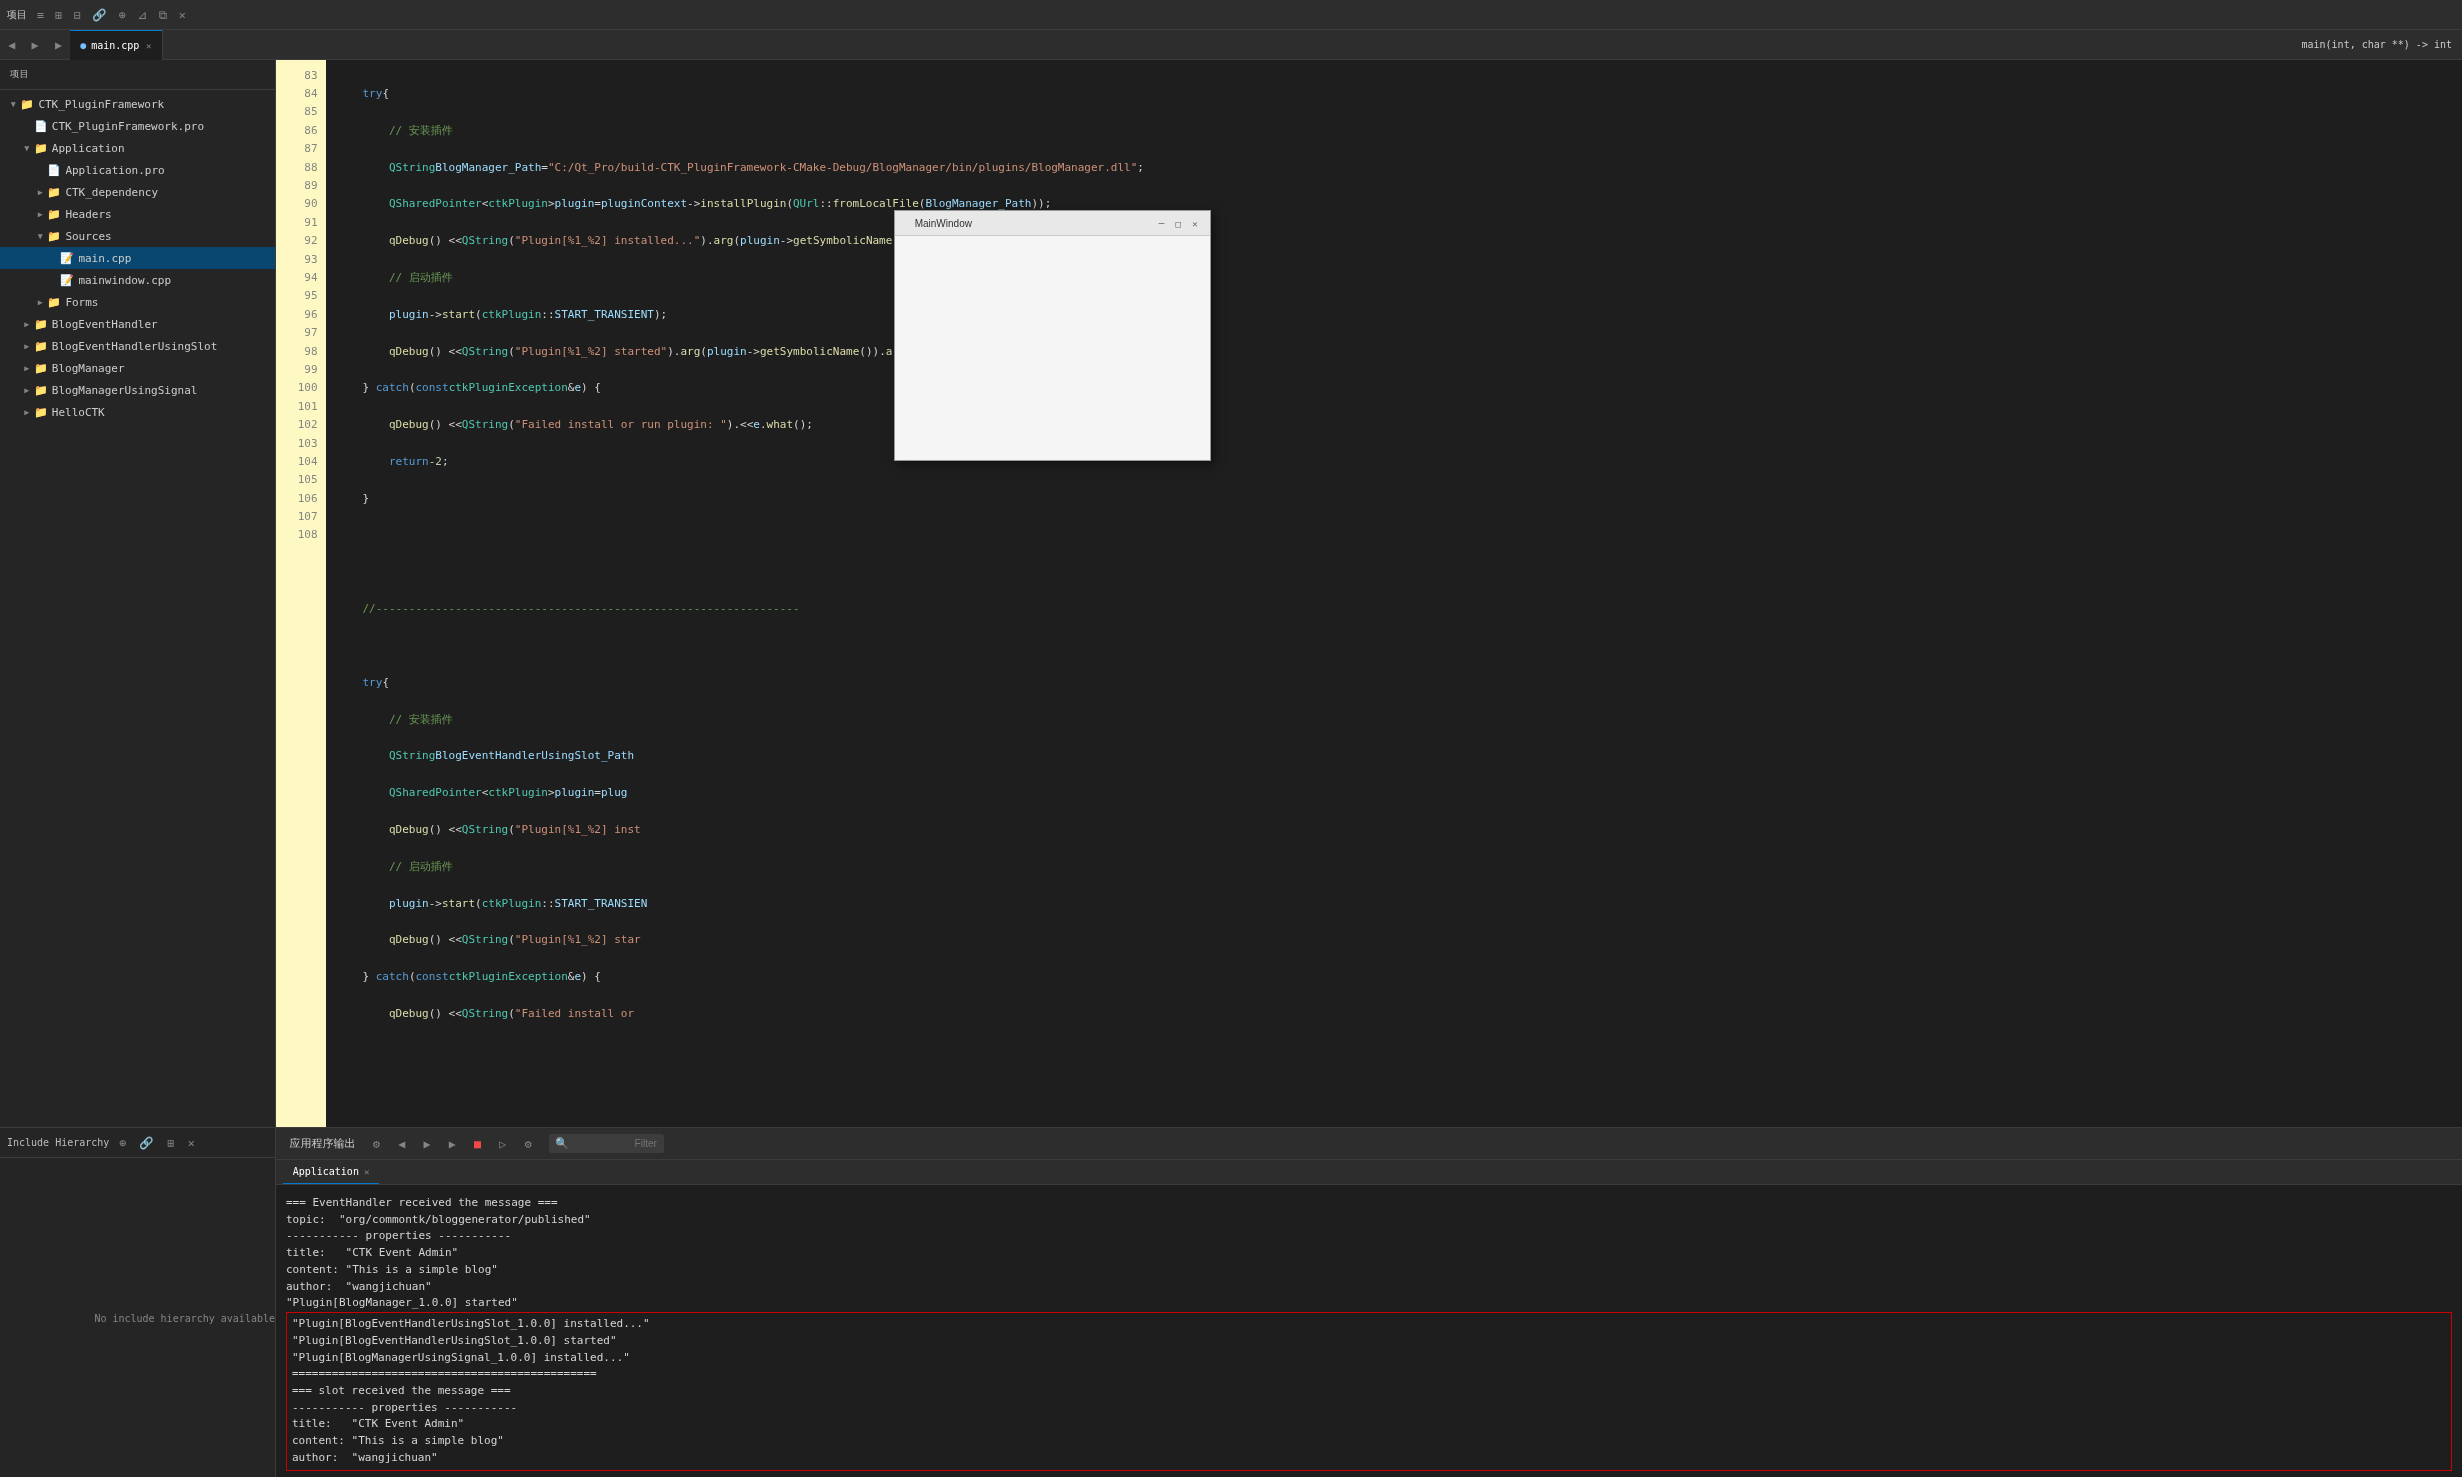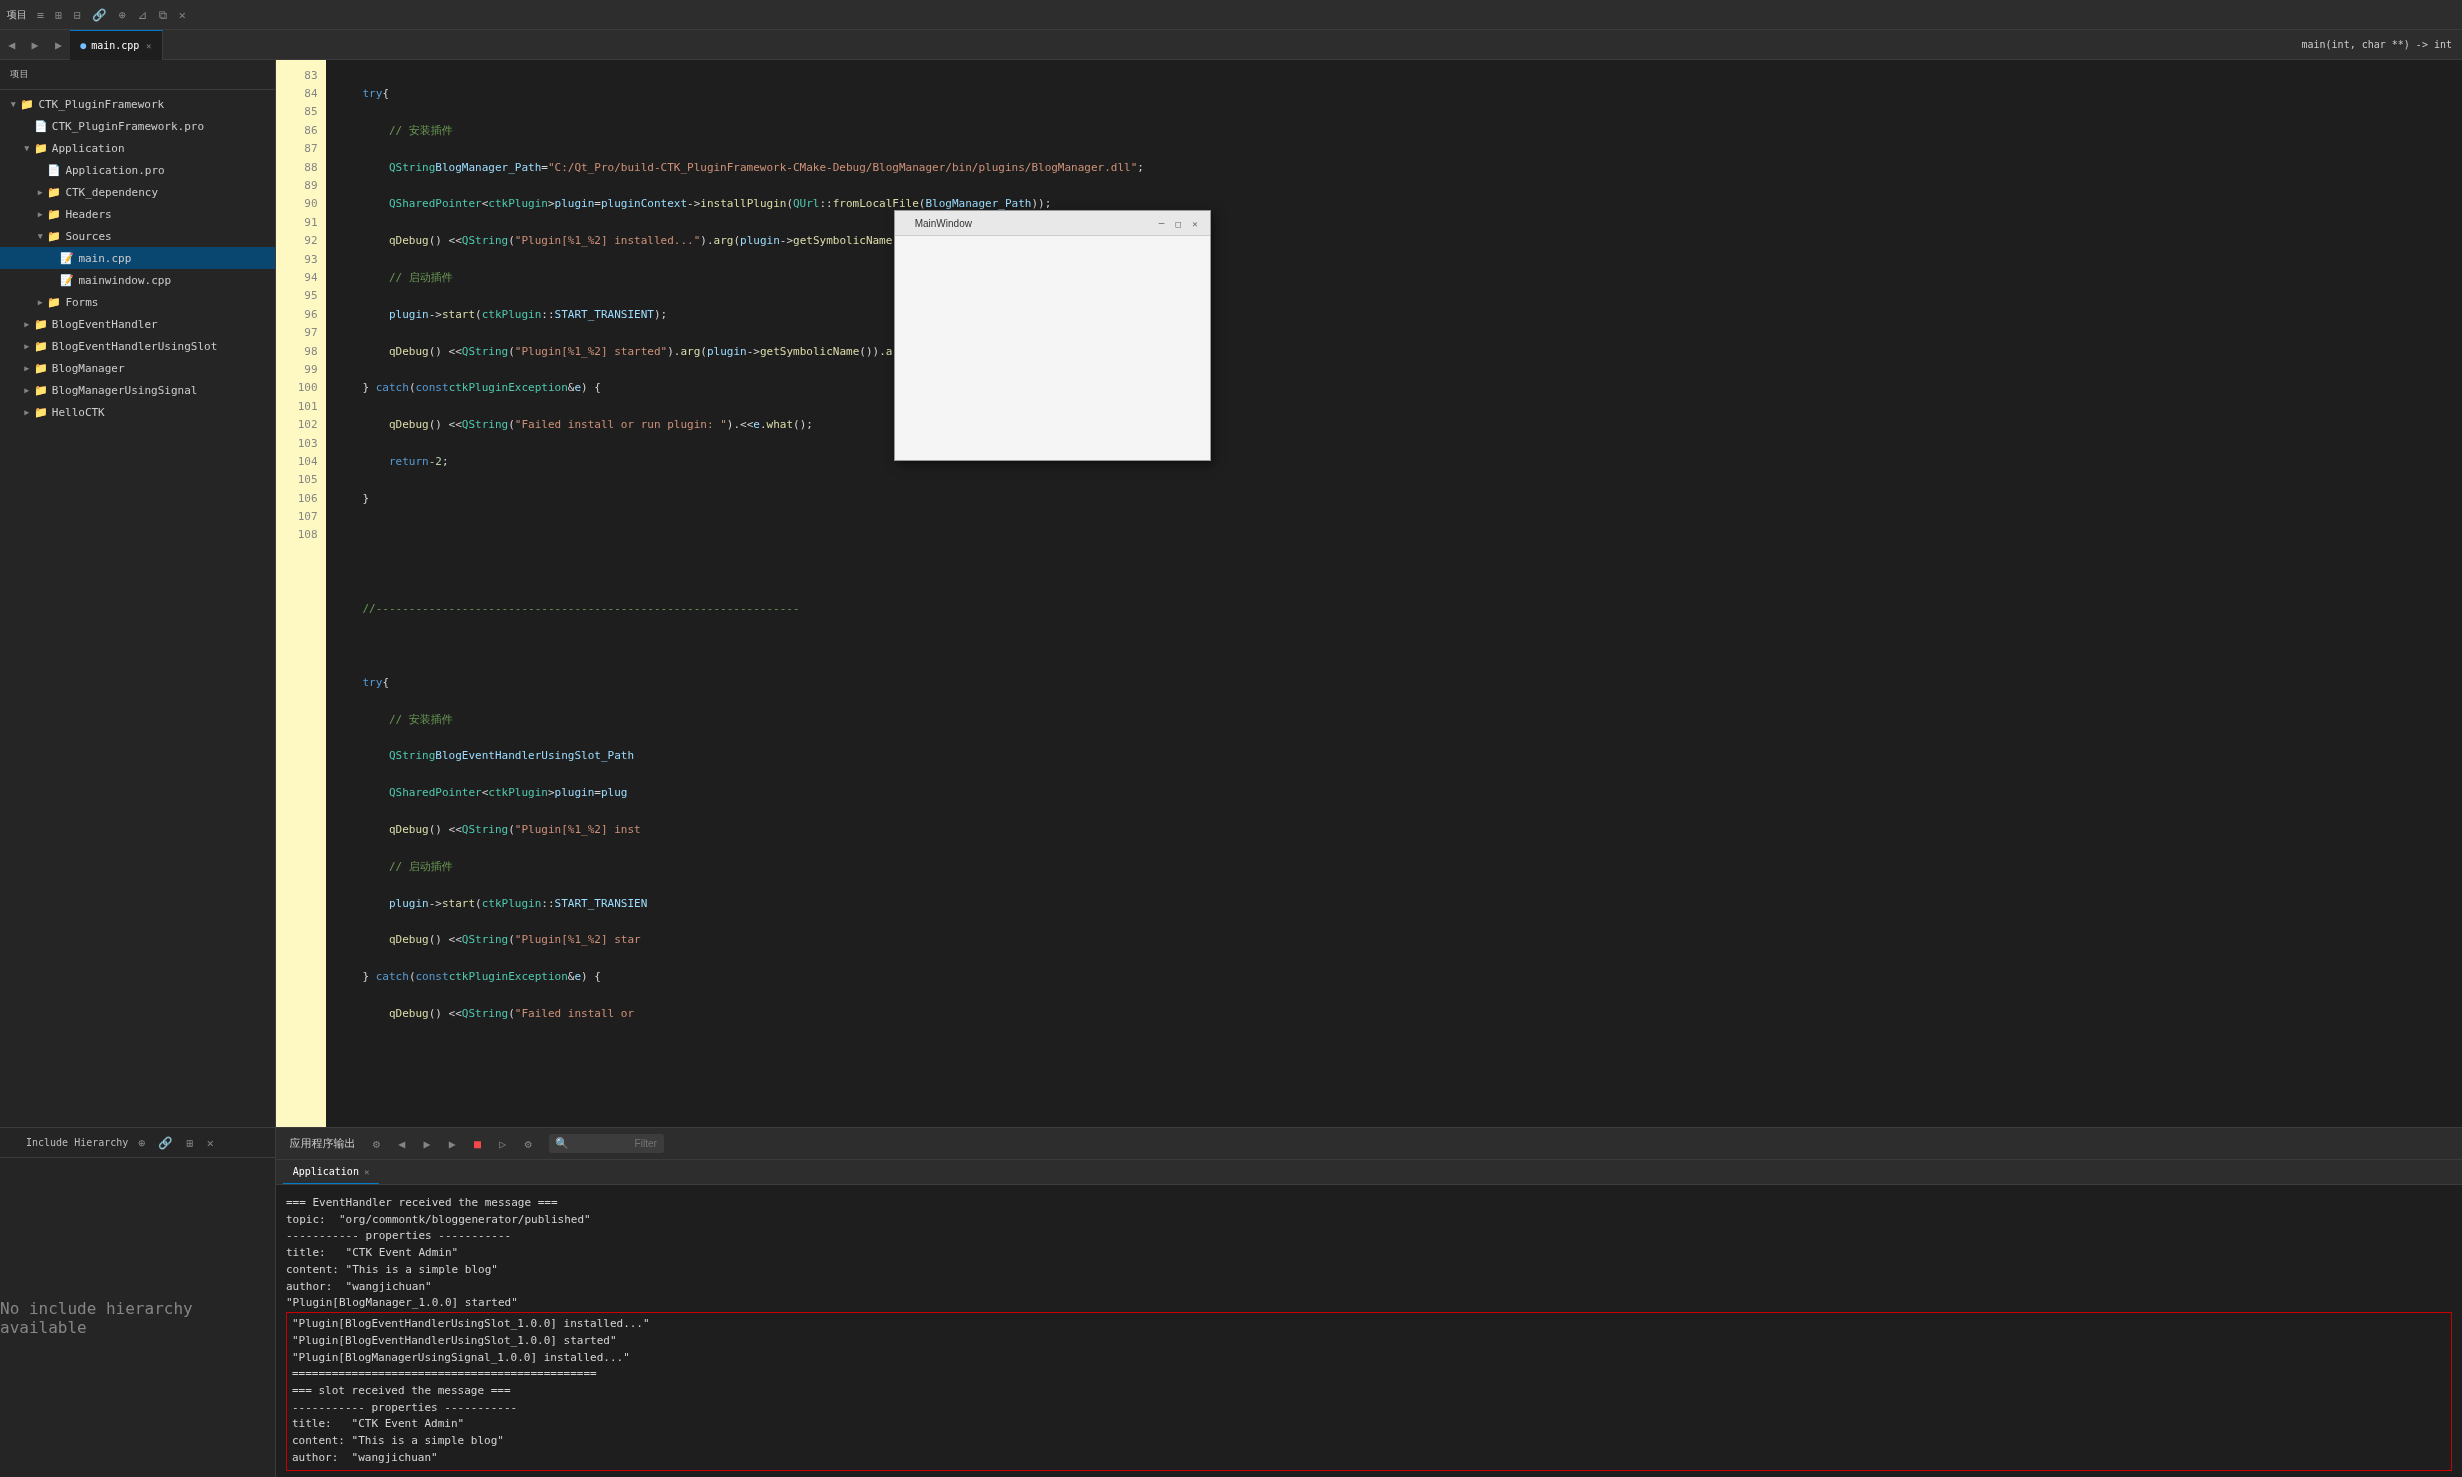--- a/index.html
+++ b/index.html
@@ -320,33 +320,33 @@
       display: flex;
       flex-direction: column;
       border-right: 0.8px solid #3c3c3c;
       border-top: 0.8px solid #3c3c3c;
       flex-shrink: 0;
     }
     .include-header {
       height: 30px;
       display: flex;
       align-items: center;
-      padding: 0 26px;
+      padding: 0 7px;
       font-size: 10px;
       color: #bbbbbb;
       border-bottom: 0.8px solid #3c3c3c;
       gap: 6.7px;
     }
     .include-content {
       flex: 1;
       display: flex;
       align-items: center;
-      justify-content: flex-start;
-      color: #858585;
-      font-size: 16px;
+      justify-content: flex-end;
+      color: #858585;
+      font-size: 10px;
     }
 
     
     .main-window-overlay {
       position: absolute;
       top: 150px;
       left: 618px;
       width: 317px;
       height: 251px;
       background: #f0f0f0;

